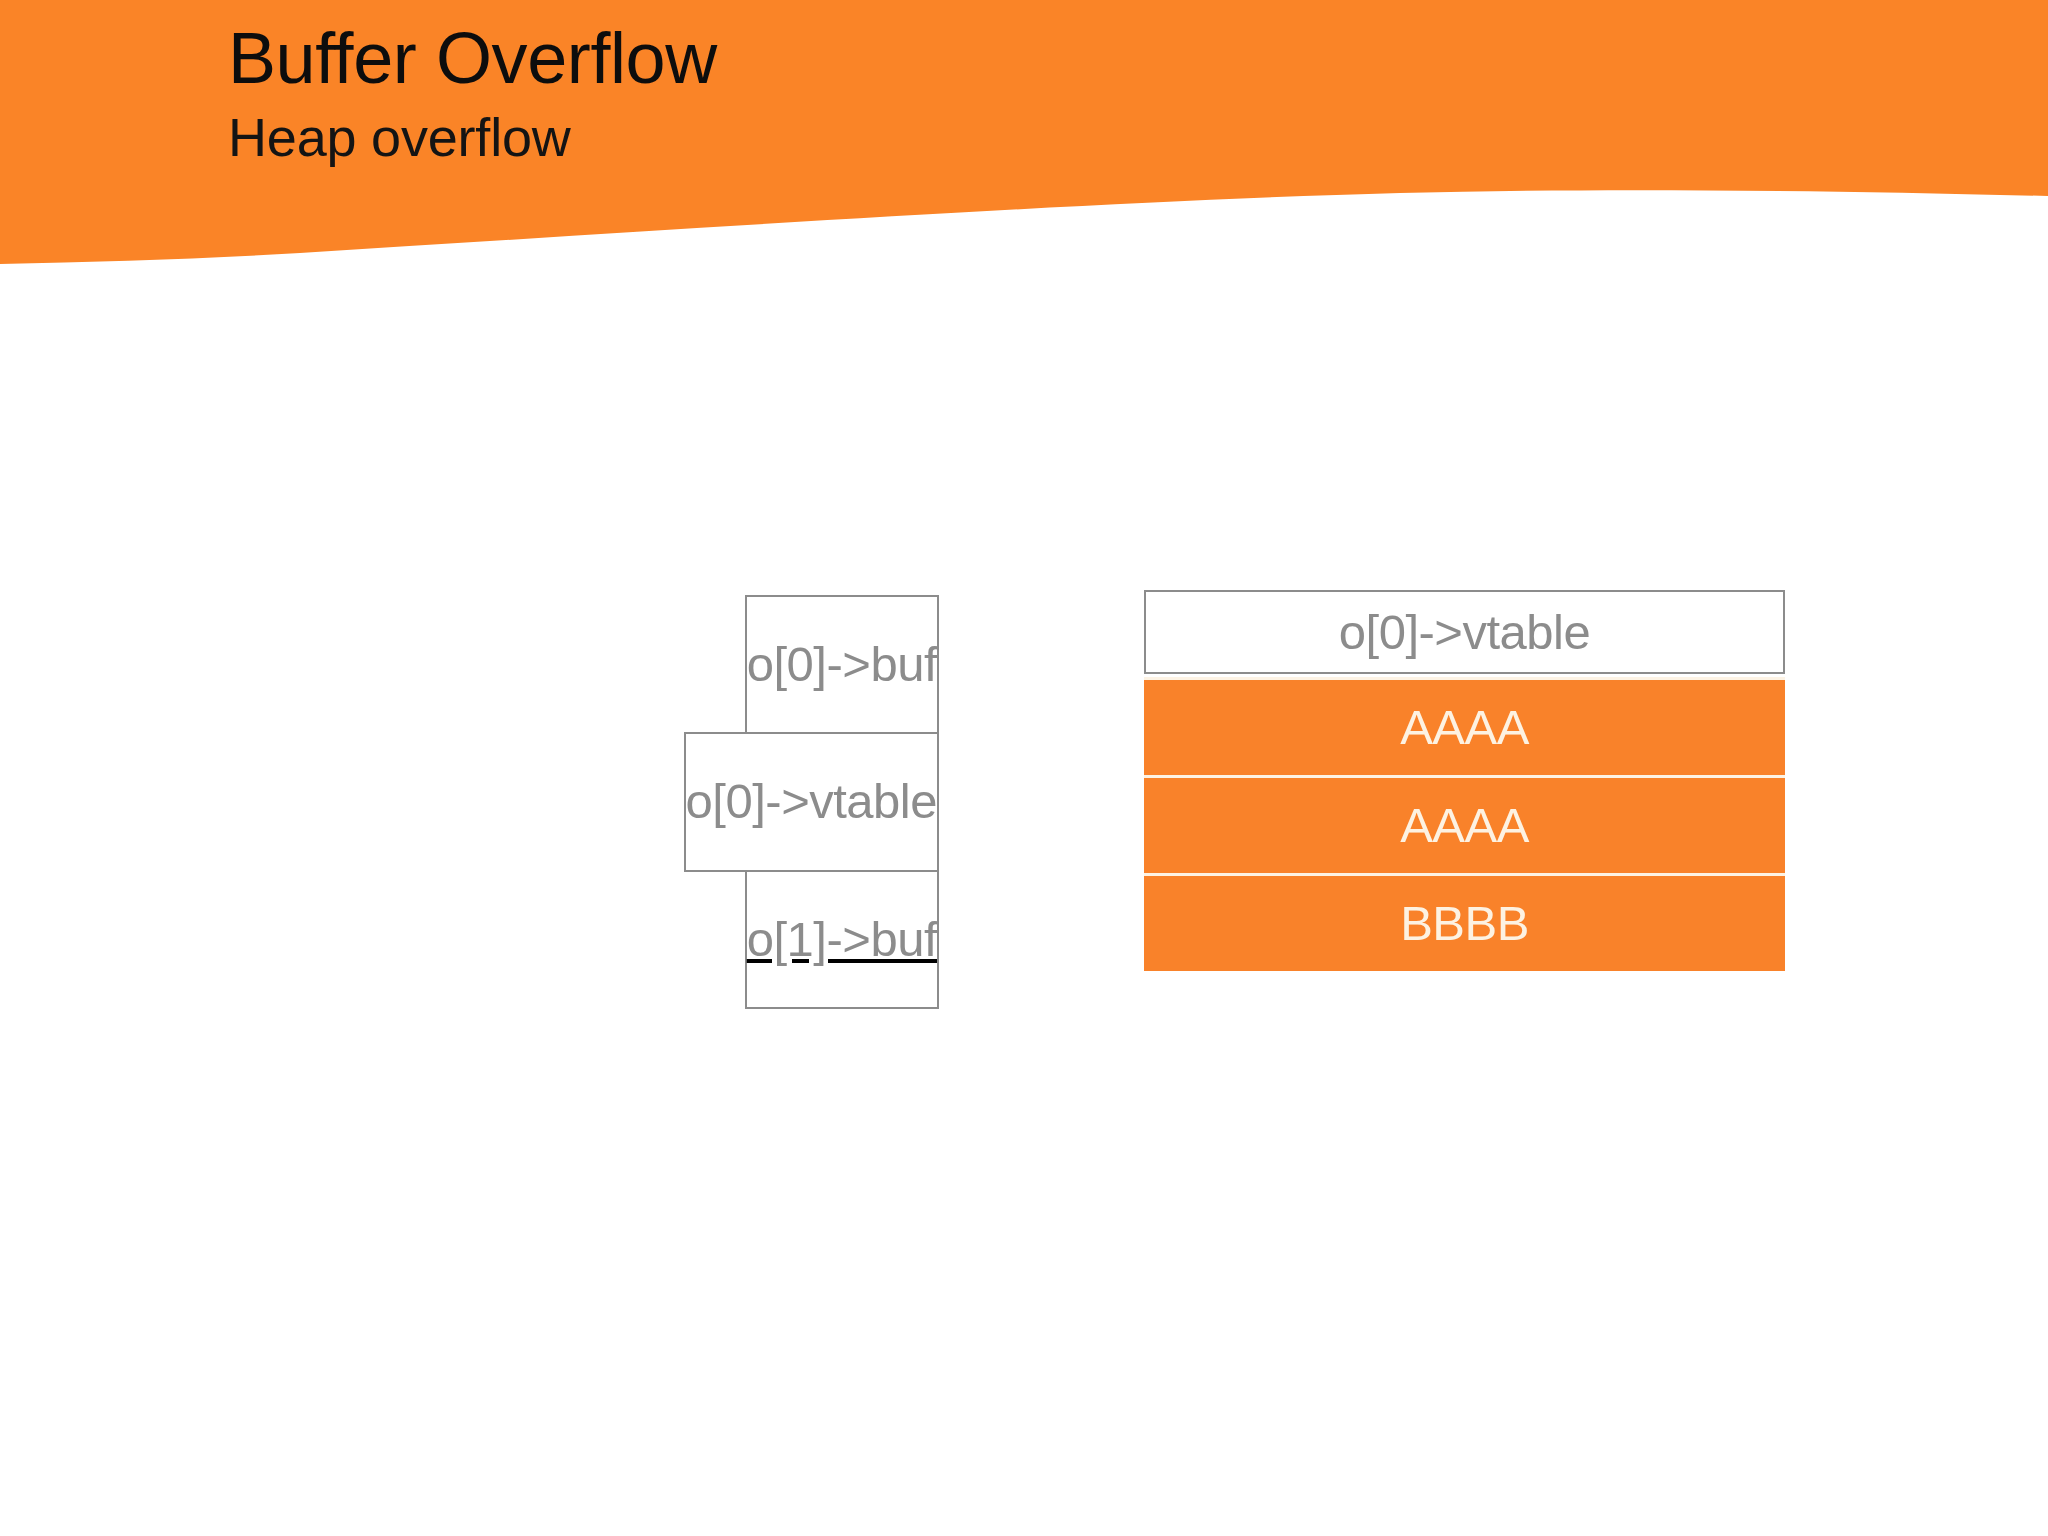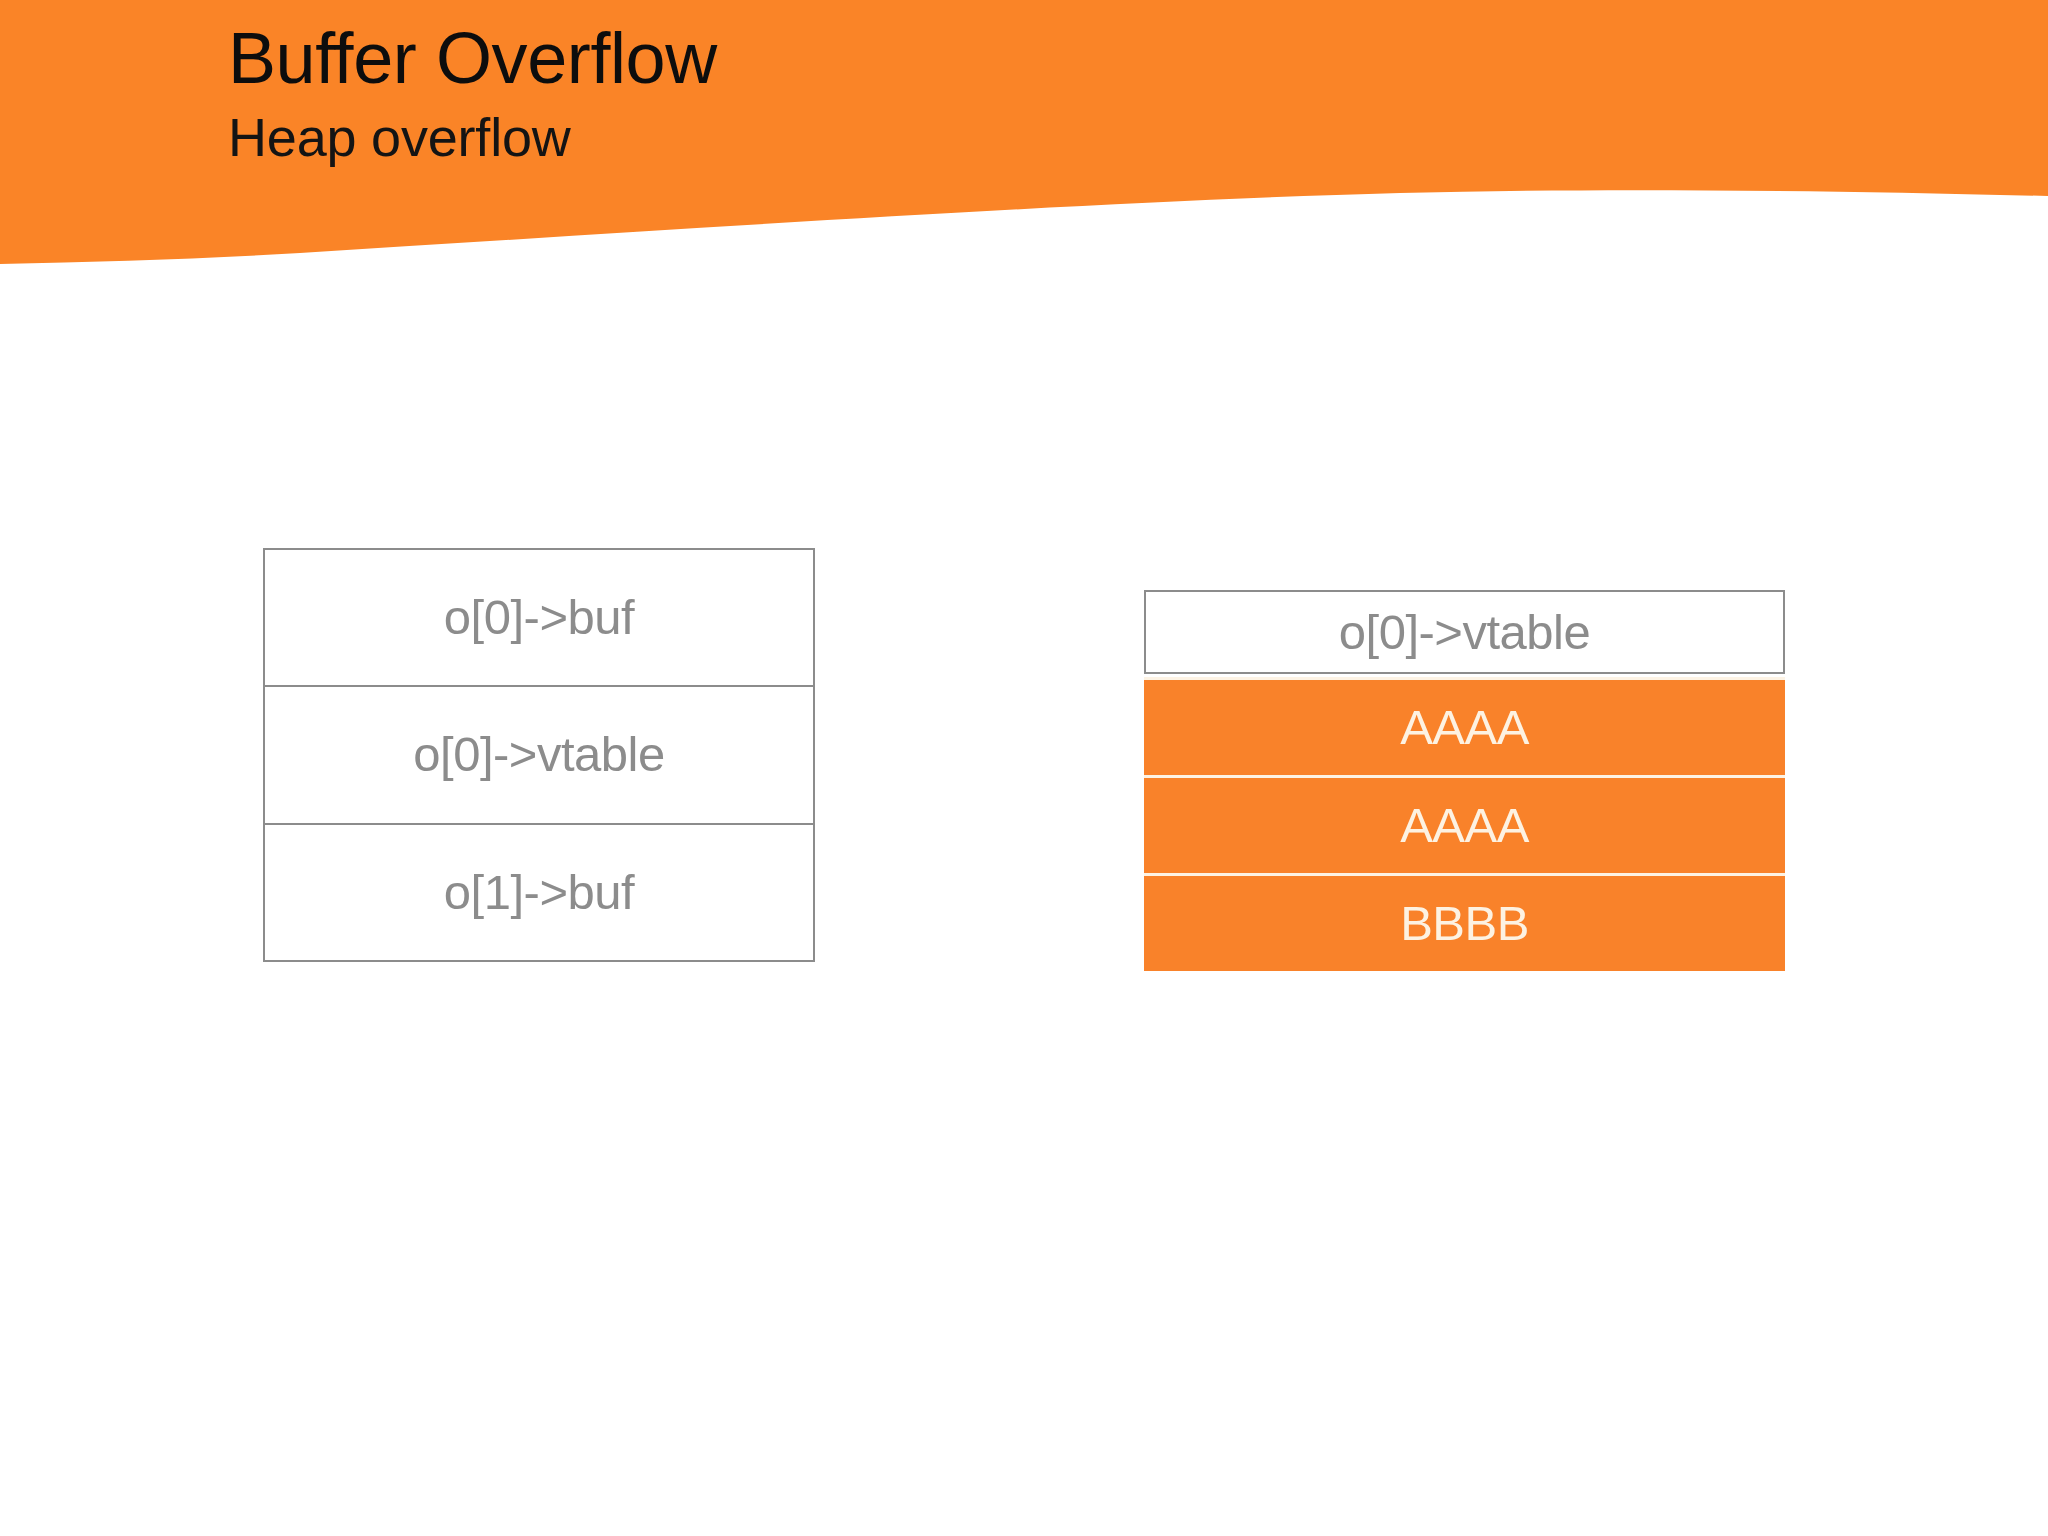--- a/index.html
+++ b/index.html
@@ -62,39 +62,41 @@
     left: 0;
     top: 0;
     width: 2048px;
     height: 1536px;
   }
 
   
   #left-table {
     position: absolute;
     left: 263px;
-    top: 548px;
-    width: 552px;
+    top: 595px;
+    width: 676px;
     height: 414px;
     display: flex;
     flex-direction: column;
     box-sizing: border-box;
+    align-items: flex-end;
   }
   #left-table .mem-row {
     flex: 1 1 0;
     box-sizing: border-box;
     border: 2px solid #8c8c8c;
     display: flex;
     align-items: center;
     justify-content: center;
     background: #ffffff;
     margin-bottom: -2px;
   }
   #left-table .mem-row:last-child {
     margin-bottom: 0;
+    text-decoration: underline;
   }
   #left-table .mem-label {
     font-family: "Liberation Sans", sans-serif;
     font-size: 49px;
     font-weight: 400;
     color: #8c8c8c;
     letter-spacing: -0.5px;
     line-height: 1;
   }
 

